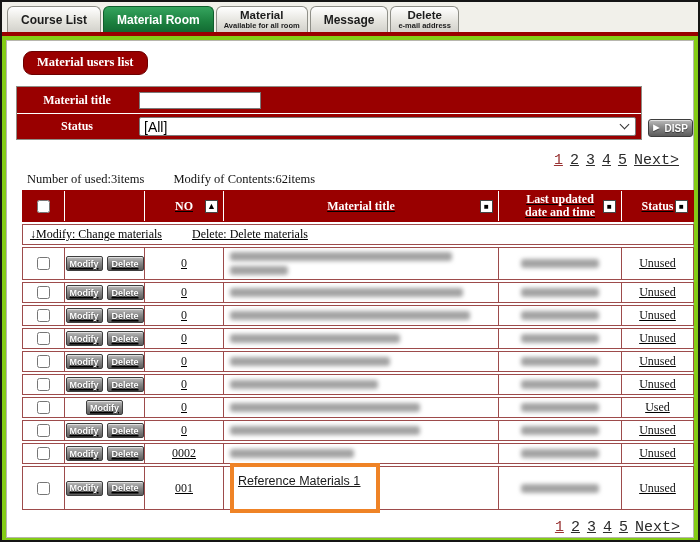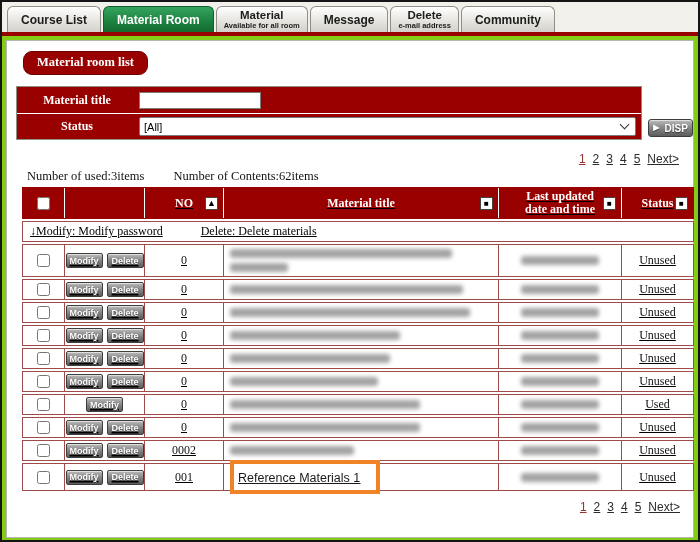--- a/index.html
+++ b/index.html
@@ -32,35 +32,35 @@
   .form-row-wrap { display:flex; align-items:flex-end; margin:11px 0 0 9px; }
   .sform { width:629px; background:#990000; border:1px solid #8f8e86; }
   .f-row { display:grid; grid-template-columns:120px 1fr; height:26px; align-items:center; }
   .f-row + .f-row { border-top:1px solid #fff; }
   .f-label { color:#fff; font-weight:bold; font-size:12px; text-align:center; }
   .f-field { padding:0 5px 0 2px; }
   .txt-input { width:122px; height:17px; border:1px solid #7a7a7a; background:#fff;
                font-family:"Liberation Sans", sans-serif; font-size:11px; padding:0 3px; }
   .sel { height:19px; background:#fff; border:1px solid #7a7a7a; border-radius:2px;
          display:flex; align-items:center; justify-content:space-between;
-         font-family:"Liberation Sans", sans-serif; font-size:11px; padding:0 7px 0 4px; cursor:pointer; }
+         font-family:"Liberation Sans", sans-serif; font-size:14px; padding:0 7px 0 4px; cursor:pointer; }
   .chev { width:7px; height:7px; border-right:1.6px solid #333; border-bottom:1.6px solid #333;
           transform:rotate(45deg); margin-top:-4px; }
 
   
   .gbtn { background:linear-gradient(#bcbcbc,#8a8a8a 45%,#5c5c5c); border:1px solid #3e3e3e; border-radius:3px;
           color:#fff; font-family:"Liberation Sans", sans-serif; font-weight:bold;
           display:inline-flex; align-items:center; justify-content:center; gap:5px;
           text-shadow:0 1px 1px rgba(0,0,0,.55); box-shadow:inset 0 1px 0 rgba(255,255,255,.55); cursor:pointer; }
   .disp-btn { width:45px; height:18px; font-size:10px; margin:0 0 3px 6px; }
   .mini { width:37px; height:15px; font-size:9px; border-radius:2px; }
   .play { font-size:8px; line-height:8px; }
 
   
-  .pagination { text-align:right; font-family:Liberation Sans, sans-serif; font-size:12px; }
+  .pagination { text-align:right; font-family:Liberation Mono, monospace; font-size:15px; }
   .pagination.top { margin:12px 14px 0 0; }
   .pagination.bottom { margin:9px 13px 0 0; }
   .page-link { color:#2b2b2b; text-decoration:underline; margin-left:7px; cursor:pointer; }
   .page-link.current { color:#993333; }
 
   .counts { margin:3px 0 0 20px; font-size:12.5px; color:#111; }
   .counts span + span { margin-left:26px; }
 
   
   .mtable { width:672px; margin:3px 0 0 15px;text-decoration:underline; }
@@ -69,33 +69,33 @@
   .thead .hcell { display:flex; align-items:center; justify-content:center; position:relative; text-align:center; line-height:13px; }
   .thead .hcell + .hcell { border-left:1px solid #fff; }
   .sort-box { width:13px; height:13px; background:#fff; border:1px solid #444; display:flex; align-items:center;
               justify-content:center; font-family:"Liberation Sans", sans-serif; color:#000;
               position:absolute; right:5px; cursor:pointer; }
   .sort-box.asc { font-size:9px; }
   .sort-box.sq { font-size:8px; }
 
   .legend-row { border:1px solid #9d4b4b; margin-top:2px; height:21px; display:flex; align-items:center;
                 font-size:12px; padding-left:7px; background:#fff; }
-  .legend-row span + span { margin-left:38px; }
+  .legend-row span + span { margin-left:30px; }
 
   .trow { border:1px solid #9d4b4b; margin-top:2px; min-height:21px; background:#fff; }
   .trow .cell { display:flex; align-items:center; justify-content:center; padding:2px 0; }
   .trow .cell + .cell { border-left:1px solid #9d4b4b; }
   .c-btns { gap:4px; }
   .c-no, .c-status { font-size:12px; color:#111; }
   .c-title { justify-content:flex-start !important; padding-left:6px !important; overflow:visible; }
   .blur-stack { display:flex; flex-direction:column; gap:5px; padding:2px 0; }
   .blur { height:9px; background:#a3a3a3; border-radius:3px; filter:blur(2.2px); }
   .mat-link { font-family:"Liberation Sans", sans-serif; font-size:12.5px; color:#1a1a1a;
               text-decoration:underline; cursor:pointer; }
-  .hl { display:inline-block; border:4px solid #ef8326; padding:4px 16px 4px 4px; margin:-6px 0; background:transparent; }
+  .hl { display:inline-block; border:4px solid #ef8326; padding:4px 16px 20px 4px; margin:-6px 0; background:transparent; }
   input[type="checkbox"] { width:13px; height:13px; cursor:pointer; }
 </style>
 </head>
 <body>
 
 <div class="page">
 
   <div class="tabbar">
       <div class="tab">
         <div class="tab-label">Course List</div>
@@ -107,29 +107,26 @@
         <div class="tab-label">Material</div>
         <div class="tab-sub">Available for all room</div>
       </div>
       <div class="tab">
         <div class="tab-label">Message</div>
       </div>
       <div class="tab two-line">
         <div class="tab-label">Delete</div>
         <div class="tab-sub">e-mail address</div>
       </div>
-      <div class="tab">
-        <div class="tab-label">Community</div>
-      </div>
     </div>
   <div class="redbar"></div>
 
   <div class="content">
 
-    <div class="badge">Material room list</div>
+    <div class="badge">Material users list</div>
 
     <div class="form-row-wrap">
       <div class="sform">
         <div class="f-row">
           <div class="f-label">Material title</div>
           <div class="f-field">
             <input class="txt-input" type="text" value="" style="">
           </div>
         </div>
         <div class="f-row">
@@ -145,21 +142,21 @@
       <button class="gbtn disp-btn">
           <span class="play">▶</span>
           <span>DISP</span>
         </button>
     </div>
 
     <div class="pagination top"><a class="page-link current">1</a><a class="page-link">2</a><a class="page-link">3</a><a class="page-link">4</a><a class="page-link">5</a><a class="page-link">Next&gt;</a></div>
 
     <div class="counts">
       <span>Number of used:3items</span>
-      <span>Number of Contents:62items</span>
+      <span>Modify of Contents:62items</span>
     </div>
 
     <div class="mtable">
       <div class="grid-row thead">
         <div class="hcell">
           <input type="checkbox" style="">
         </div>
         <div class="hcell"></div>
         <div class="hcell">
           <span>NO</span>
@@ -173,21 +170,21 @@
           <span style="width:92px">Last updated date and time</span>
           <span class="sort-box sq">■</span>
         </div>
         <div class="hcell">
           <span>Status</span>
           <span class="sort-box sq">■</span>
         </div>
       </div>
 
       <div class="legend-row">
-        <span>↓Modify: Modify password</span>
+        <span>↓Modify: Change materials</span>
         <span>Delete: Delete materials</span>
       </div>
 
       <div>
           <div class="grid-row trow">
             <div class="cell c-check">
               <input type="checkbox" style="">
             </div>
             <div class="cell c-btns">
               <button class="gbtn mini">Modify</button>

